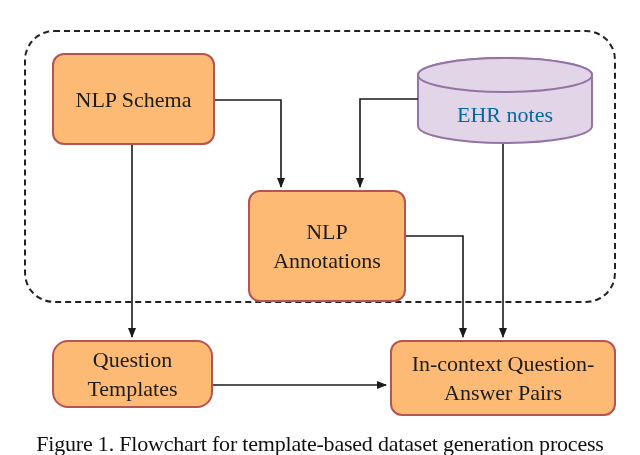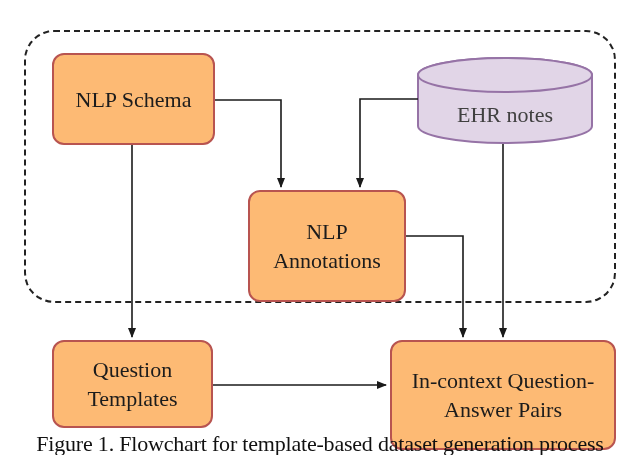--- a/index.html
+++ b/index.html
@@ -47,33 +47,33 @@
     box-sizing: border-box;
     color: #1c1c1c;
     font-size: 22px;
     line-height: 29px;
   }
   .node-label {
     white-space: pre-line;
   }
   #node-nlp-schema      { left: 52px;  top: 53px;  width: 163px; height: 92px; }
   #node-nlp-annotations { left: 248px; top: 190px; width: 158px; height: 112px; }
-  #node-question-templates { left: 52px; top: 340px; width: 161px; height: 88px; }
-  #node-in-context-qa   { left: 390px; top: 340px; width: 226px; height: 110px; }
+  #node-question-templates { left: 52px; top: 340px; width: 161px; height: 68px; border-radius: 16px; }
+  #node-in-context-qa   { left: 390px; top: 340px; width: 226px; height: 76px; }
   .cylinder-label {
     position: absolute;
     left: 418px;
     top: 93px;
     width: 174px;
     height: 44px;
     display: flex;
     align-items: center;
     justify-content: center;
     font-size: 22px;
-    color: #404040;
+    color: #0369a1;
     font-family: Liberation Serif, serif;
   }
   #edge-layer {
     position: absolute;
     left: 0;
     top: 0;
     width: 640px;
     height: 455px;
     pointer-events: none;
   }

